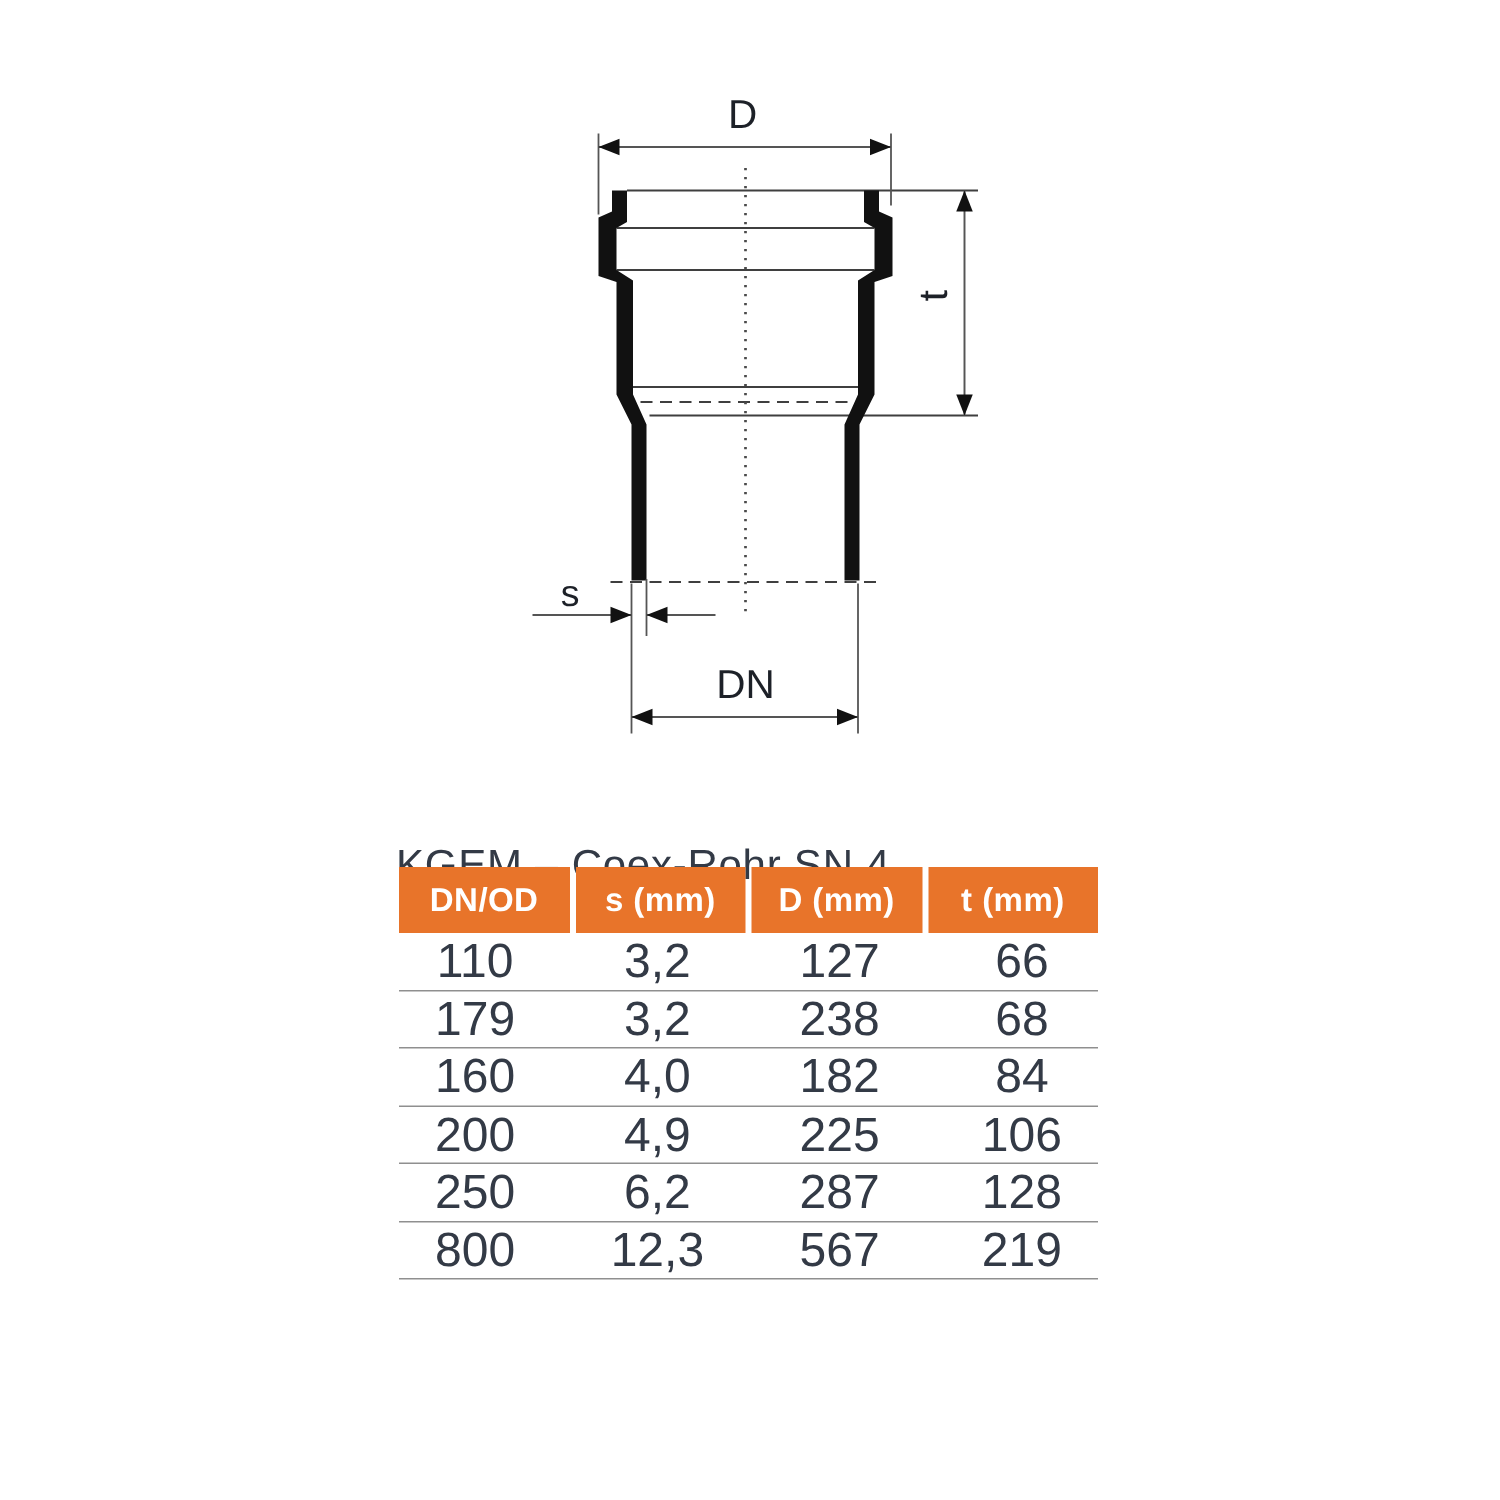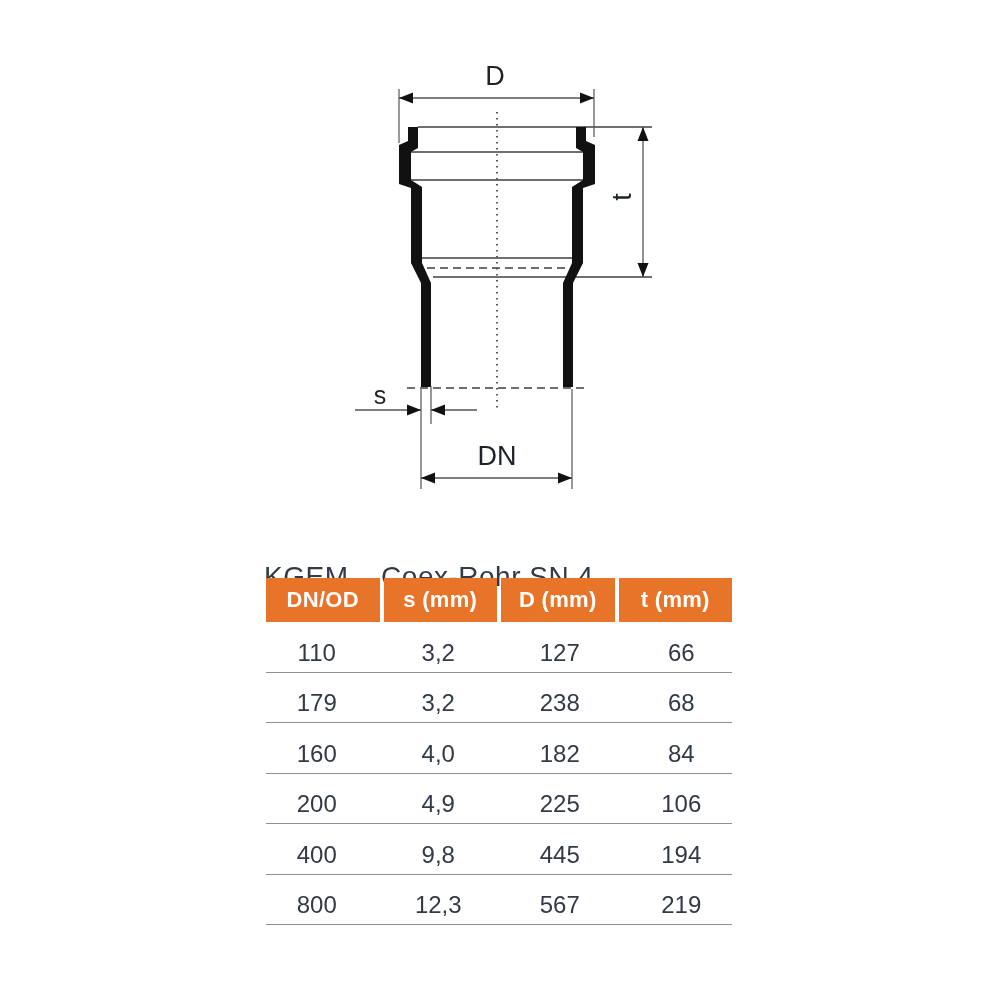--- a/index.html
+++ b/index.html
@@ -34,21 +34,21 @@
   }
   .th{
     background:var(--accent-orange);color:#ffffff;font-weight:bold;
     font-size:22px;display:flex;align-items:center;justify-content:center;
     letter-spacing:0.3px;
   }
   .trow{
     display:grid;grid-template-columns:repeat(4,1fr);gap:20px;height:37.5px;
     border-bottom:1.3px solid var(--divider-gray);
     align-items:center;text-align:center;
-    font-size:24px;color:var(--text-dark);margin-top:12px;
+    font-size:32px;color:var(--text-dark);
   }
 </style>
 </head>
 <body>
 
 <svg class="diagram" width="1000" height="520" viewBox="0 0 1000 520">
 
   <g stroke="#3f3f3f" stroke-width="1.3">
     <line x1="418" y1="127" x2="652" y2="127"></line>
     <line x1="411" y1="152" x2="583" y2="152"></line>
@@ -136,24 +136,24 @@
     <div>182</div>
     <div>84</div>
   </div>
   <div class="trow">
     <div>200</div>
     <div>4,9</div>
     <div>225</div>
     <div>106</div>
   </div>
   <div class="trow">
-    <div>400</div>
-    <div>9,8</div>
-    <div>445</div>
-    <div>194</div>
+    <div>250</div>
+    <div>6,2</div>
+    <div>287</div>
+    <div>128</div>
   </div>
   <div class="trow">
     <div>800</div>
     <div>12,3</div>
     <div>567</div>
     <div>219</div>
   </div>
 </div>
 
 </body></html>

